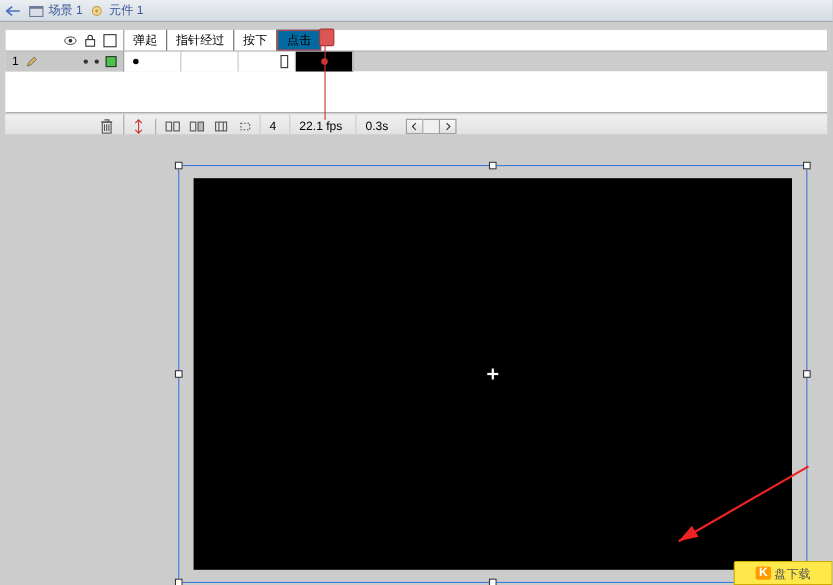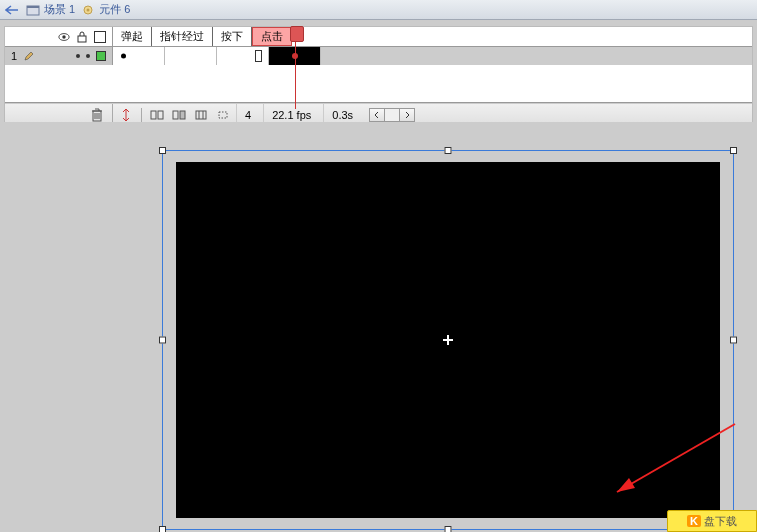--- a/index.html
+++ b/index.html
@@ -14,21 +14,21 @@
 
 .panel { background: #fff; border: 1px solid #bbb; }
 
 
 .layer-header { height: 20px; display: flex; align-items: center; border-bottom: 1px solid #999; }
 .layer-header-left { width: 108px; height: 100%; display: flex; align-items: center; justify-content: flex-end; gap: 6px; padding-right: 6px; border-right: 1px solid #999; }
 .eye-icon, .lock-icon, .square-icon { width: 12px; height: 12px; display: flex; align-items: center; justify-content: center; }
 .square-icon { border: 1px solid #333; }
 .frame-tabs { display: flex; height: 100%; }
 .frame-tab { padding: 0 8px; height: 100%; display: flex; align-items: center; border-right: 1px solid #666; cursor: pointer; }
-.frame-tab.active { background: #fca5a5; border: 1px solid #cc4444; }
+.frame-tab.active { background: #0369a1; border: 1px solid #cc4444; }
 
 
 .layer-row { height: 18px; display: flex; align-items: center; background: #cccccc; }
 .layer-row-left { width: 108px; height: 100%; display: flex; align-items: center; padding-left: 6px; gap: 6px; border-right: 1px solid #999; background: #c8c8c8; }
 .layer-name { flex: 0 0 auto; }
 .pencil-icon { width: 12px; height: 12px; }
 .layer-dots { margin-left: auto; display: flex; gap: 6px; padding-right: 6px; align-items: center; }
 .dot { width: 4px; height: 4px; background: #333; border-radius: 50%; }
 .color-box { width: 10px; height: 10px; background: #4cc24c; border: 1px solid #333; }
 .frame-cells { display: flex; height: 100%; position: relative; }
@@ -96,21 +96,21 @@
         <rect x="1" y="2" width="12" height="9" fill="#d8dde8" stroke="#6a7a9a"></rect>
         <rect x="1" y="2" width="12" height="2" fill="#6a7a9a"></rect>
       </svg>
     <span>场景 1</span>
   </div>
   <div class="bc-item">
     <svg class="bc-icon" width="14" height="12" viewBox="0 0 14 12">
         <circle cx="7" cy="6" r="4" fill="#f0d890" stroke="#c0a050"></circle>
         <circle cx="7" cy="6" r="1.5" fill="#c0a050"></circle>
       </svg>
-    <span>元件 6</span>
+    <span>元件 1</span>
   </div>
 </div>
 
 <div class="panel" style="margin:6px 4px 0 4px;">
 
   <div class="layer-header">
     <div class="layer-header-left">
       <div class="eye-icon">
         <svg width="14" height="10" viewBox="0 0 14 10">
             <ellipse cx="7" cy="5" rx="6" ry="4" fill="none" stroke="#333"></ellipse>

